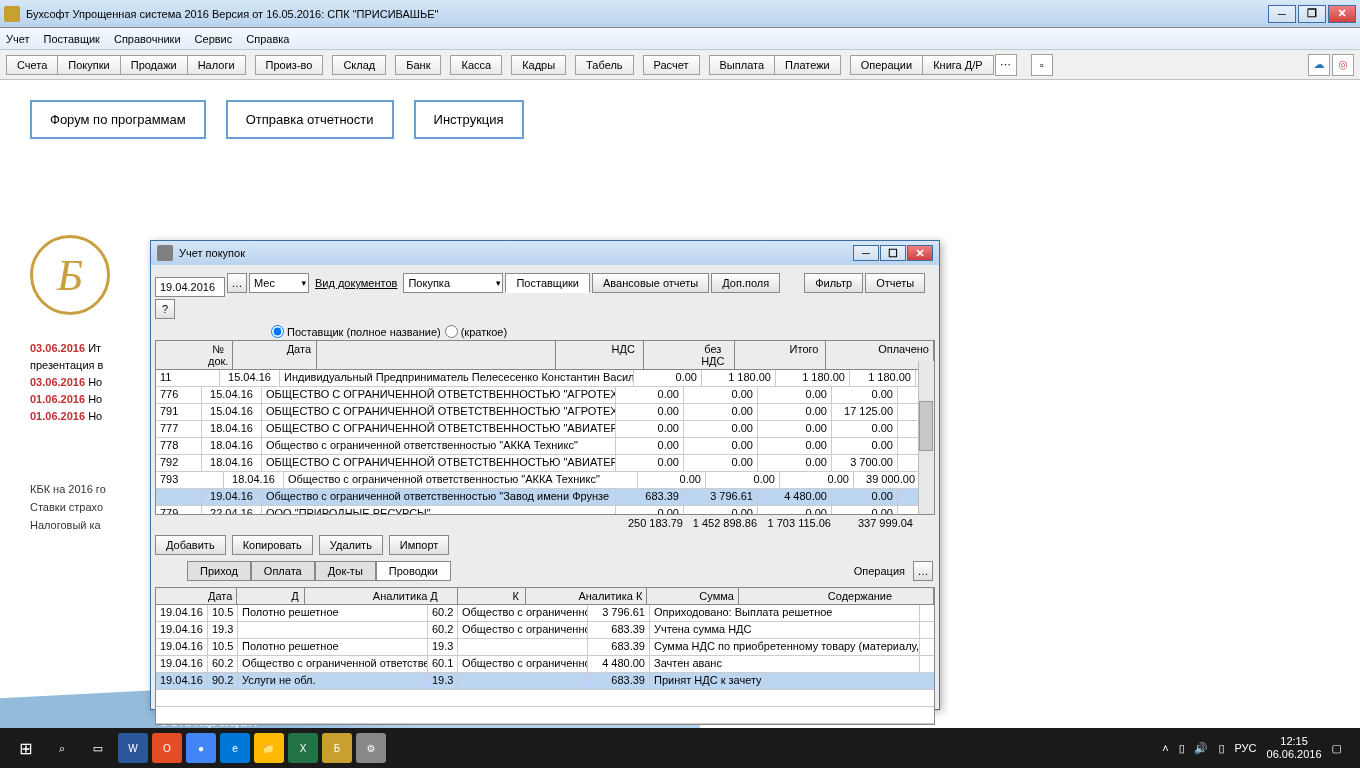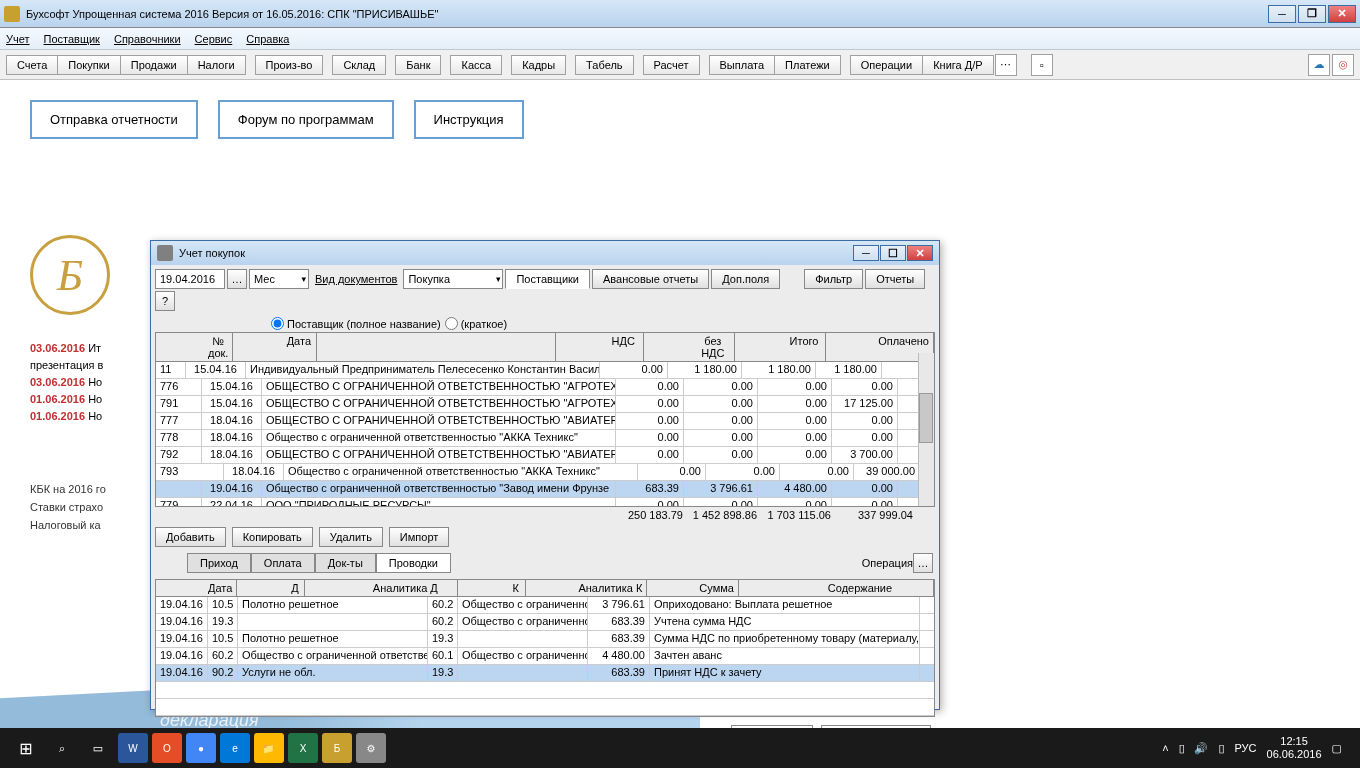--- a/index.html
+++ b/index.html
@@ -6,21 +6,21 @@
 body { background: #fff; width: 1360px; height: 768px; overflow: hidden; position: relative; }
 
 .main-title-bar { height: 28px; background: linear-gradient(#d6e7f7, #b9d3ee); display: flex; align-items: center; padding: 0 4px; border-bottom: 1px solid #888; }
 .main-title-bar .icon { width: 16px; height: 16px; background: #c8a030; margin-right: 6px; border-radius: 2px; }
 .main-title-bar .title { flex: 1; color: #000; }
 .win-controls { display: flex; gap: 2px; }
 .win-btn { width: 28px; height: 18px; border: 1px solid #3a6ea5; background: linear-gradient(#e8f0f8,#cfe0f0); display:flex; align-items:center; justify-content:center; font-weight:bold; cursor:pointer; }
 .win-btn.close { background: linear-gradient(#f08080,#d04040); color:#fff; }
 
 .menu-bar { height: 22px; background: linear-gradient(#f4f9ff,#e4eef8); display:flex; align-items:center; padding: 0 6px; gap: 14px; border-bottom:1px solid #c0c8d0; }
-.menu-item { cursor:pointer;text-decoration:underline; }
+.menu-item { cursor:pointer; }
 
 .toolbar { height: 30px; background:#f0f0f0; display:flex; align-items:center; padding: 2px 6px; border-bottom:1px solid #c0c0c0; gap:0; }
 .tb-btn { padding: 3px 10px; border:1px solid #a0a0a0; background:linear-gradient(#fff,#e8e8e8); cursor:pointer; margin-right:-1px; }
 .tb-icon { width:22px; height:22px; border:1px solid #a0a0a0; background:#fff; margin-left:2px; display:flex; align-items:center; justify-content:center; }
 .tb-spacer { flex:1; }
 
 .content-area { position:relative; height: calc(768px - 28px - 22px - 30px - 40px); background:#fff; }
 .big-btns { display:flex; gap:20px; padding:20px 30px; }
 .big-btn { padding:10px 18px; border:2px solid #6a9fd4; background:#fff; cursor:pointer; font-size:13px; }
 .logo-b { position:absolute; left:30px; top:155px; width:80px; height:80px; border:3px solid #c8a040; border-radius:50%; display:flex; align-items:center; justify-content:center; font-size:44px; font-style:italic; color:#c8a040; font-family:Georgia,serif; }
@@ -135,22 +135,22 @@
   <div class="tb-icon">⋯</div>
   <div style="width:12px"></div>
   <div class="tb-icon">▫</div>
   <div class="tb-spacer"></div>
   <div class="tb-icon" style="color:#2978b5">☁</div>
   <div class="tb-icon" style="color:#d04040">◎</div>
 </div>
 
 <div class="content-area">
   <div class="big-btns">
+    <div class="big-btn">Форум по программам</div>
     <div class="big-btn">Отправка отчетности</div>
-    <div class="big-btn">Форум по программам</div>
     <div class="big-btn">Инструкция</div>
   </div>
   <div class="logo-b">Б</div>
   <div class="news-block">
     <div><span class="news-date">03.06.2016</span> <span>Ит</span></div>
     <div><span>презентация в</span></div>
     <div><span class="news-date">03.06.2016</span> <span>Но</span></div>
     <div><span class="news-date">01.06.2016</span> <span>Но</span></div>
     <div><span class="news-date">01.06.2016</span> <span>Но</span></div>
   </div>
@@ -167,21 +167,21 @@
       <div class="ico"></div>
       <div class="txt">Учет покупок</div>
       <div class="dlg-ctrl">
         <div class="win-btn">─</div>
         <div class="win-btn">☐</div>
         <div class="win-btn close">✕</div>
       </div>
     </div>
 
     <div class="dlg-tb">
-      <input class="dlg-input" style="width: 70px;" value="19.04.2016">
+      <input class="dlg-input" style="width: 70px; margin-top: 8px;" value="19.04.2016">
       <div class="dlg-qbtn">…</div>
       <div class="dlg-dd" style="width:60px">
           <span>Мес</span>
         </div>
       <span class="dlg-lbl">Вид документов</span>
       <div class="dlg-dd" style="width:100px">
           <span>Покупка</span>
         </div>
       <div class="dlg-btn active">Поставщики</div>
       <div class="dlg-btn">Авансовые отчеты</div>
@@ -209,21 +209,21 @@
         <div class="gh" style="width:46px">№ док.</div>
         <div class="gh" style="width:60px">Дата</div>
         <div class="gh" style="width:354px"></div>
         <div class="gh" style="width:68px">НДС</div>
         <div class="gh" style="width:74px">без НДС</div>
         <div class="gh" style="width:74px">Итого</div>
         <div class="gh" style="width:82px">Оплачено</div>
       </div>
       <div class="main-grid-body" id="main-grid-body">
           <div class="grid-row">
-            <div class="gc" style="width:30px">11</div>
+            <div class="gc" style="width:64px">11</div>
             <div class="gc" style="width:60px;text-align:center">15.04.16</div>
             <div class="gc" style="width:354px">Индивидуальный Предприниматель Пелесесенко Константин Васил</div>
             <div class="gc r" style="width:68px">0.00</div>
             <div class="gc r" style="width:74px">1 180.00</div>
             <div class="gc r" style="width:74px">1 180.00</div>
             <div class="gc r" style="width:66px">1 180.00</div>
           </div>
           <div class="grid-row">
             <div class="gc" style="width:46px">776</div>
             <div class="gc" style="width:60px;text-align:center">15.04.16</div>
@@ -325,21 +325,21 @@
       <div class="dlg-btn">Удалить</div>
       <div class="dlg-btn">Импорт</div>
     </div>
 
     <div class="tabs-row">
       <div style="width:30px"></div>
       <div class="tab">Приход</div>
       <div class="tab">Оплата</div>
       <div class="tab">Док-ты</div>
       <div class="tab active">Проводки</div>
-      <div class="op-field" style="display:flex;align-items:center;gap:0;justify-content:flex-end">
+      <div class="op-field" style="display:flex;align-items:center;gap:8px;justify-content:flex-end">
         <span>Операция</span>
         <div class="dlg-qbtn">…</div>
       </div>
     </div>
 
     <div class="detail-grid grid">
       <div class="grid-head">
         <div class="gh" style="width:52px">Дата</div>
         <div class="gh" style="width:30px">Д</div>
         <div class="gh" style="width:190px">Аналитика Д</div>

